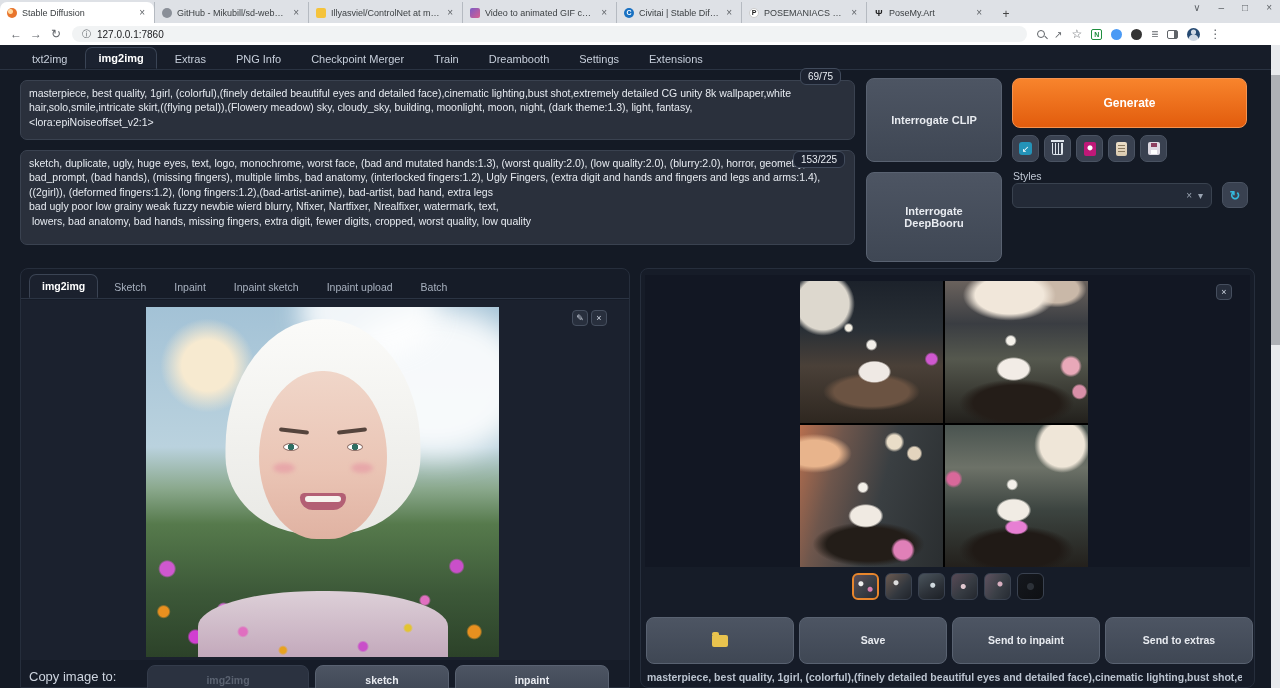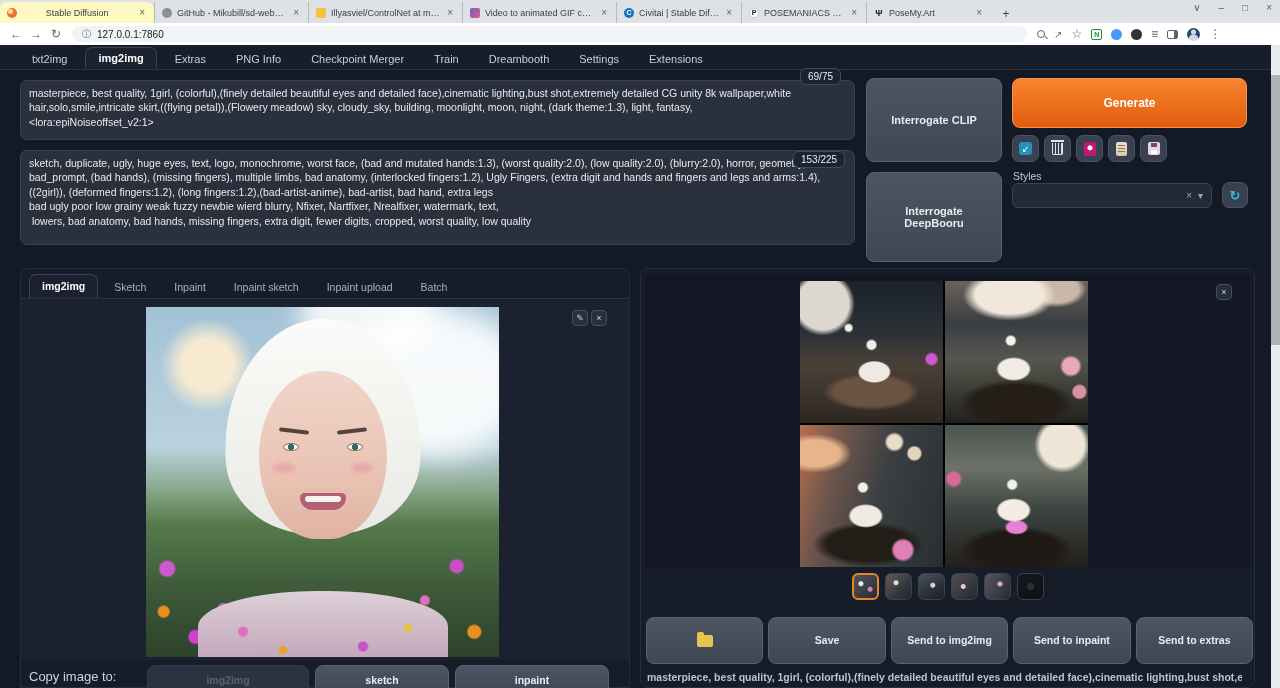--- a/index.html
+++ b/index.html
@@ -5,21 +5,21 @@
   * { margin:0; padding:0; box-sizing:border-box; }
   html,body { width:1280px; height:688px; overflow:hidden; background:#131822;
               font-family:"Liberation Sans", sans-serif; }
   #app { position:relative; width:1280px; height:688px; overflow:hidden; }
 
   
   .tabstrip { position:absolute; left:0; top:0; width:1280px; height:23px; background:#dee1e6; display:flex; align-items:flex-end; }
   .btab { position:relative; height:21px; display:flex; align-items:center; gap:5px; padding:0 7px;
           font-size:9px; color:#3c4043; white-space:nowrap; overflow:hidden; cursor:default; }
   .btab .ttl { flex:1; overflow:hidden; text-overflow:ellipsis; white-space:nowrap; }
-  .btab.active { background:#fef9c3; border-radius:7px 7px 0 0;text-align:center; }
+  .btab.active { background:#ffffff; border-radius:7px 7px 0 0; }
   .btab:not(.active) { border-left:1px solid #b5bac1; }
   .btab .x { font-size:10px; color:#5f6368; padding:0 2px; }
   .fav { width:10px; height:10px; border-radius:50%; flex:0 0 auto; display:flex; align-items:center; justify-content:center; font-size:7px; font-weight:bold; color:#fff; }
   .fav-sd { background:radial-gradient(circle at 35% 35%, #ffd9a0 0 2px, transparent 3px), #e8752c; }
   .fav-gh { background:#8a8f98; }
   .fav-cn { background:#f5c33b; border-radius:2px; }
   .fav-gif { background:linear-gradient(135deg,#7b5cc6,#d85f8e); border-radius:2px; }
   .fav-cv { background:#1971c2; }
   .fav-pm { background:#fff; color:#222; border:1px solid #ccc; }
   .fav-pa { background:transparent; color:#222; font-size:9px; }
@@ -396,21 +396,20 @@
         <div class="thumb t4"></div>
         <div class="thumb t5"></div>
         <div class="thumb t6"></div>
       </div>
 
       <div class="galbtns">
         <div class="galbtn">
             <span class="ic-folder"></span>
           </div>
         <div class="galbtn">Save</div>
-        <div class="galbtn">Send to img2img</div>
         <div class="galbtn">Send to inpaint</div>
         <div class="galbtn">Send to extras</div>
       </div>
 
       <div class="galinfo">masterpiece, best quality, 1girl, (colorful),(finely detailed beautiful eyes and detailed face),cinematic lighting,bust shot,extremely detailed CG</div>
     </div>
 
     <div class="scrolltrack">
       <div class="scrollthumb"></div>
     </div>

